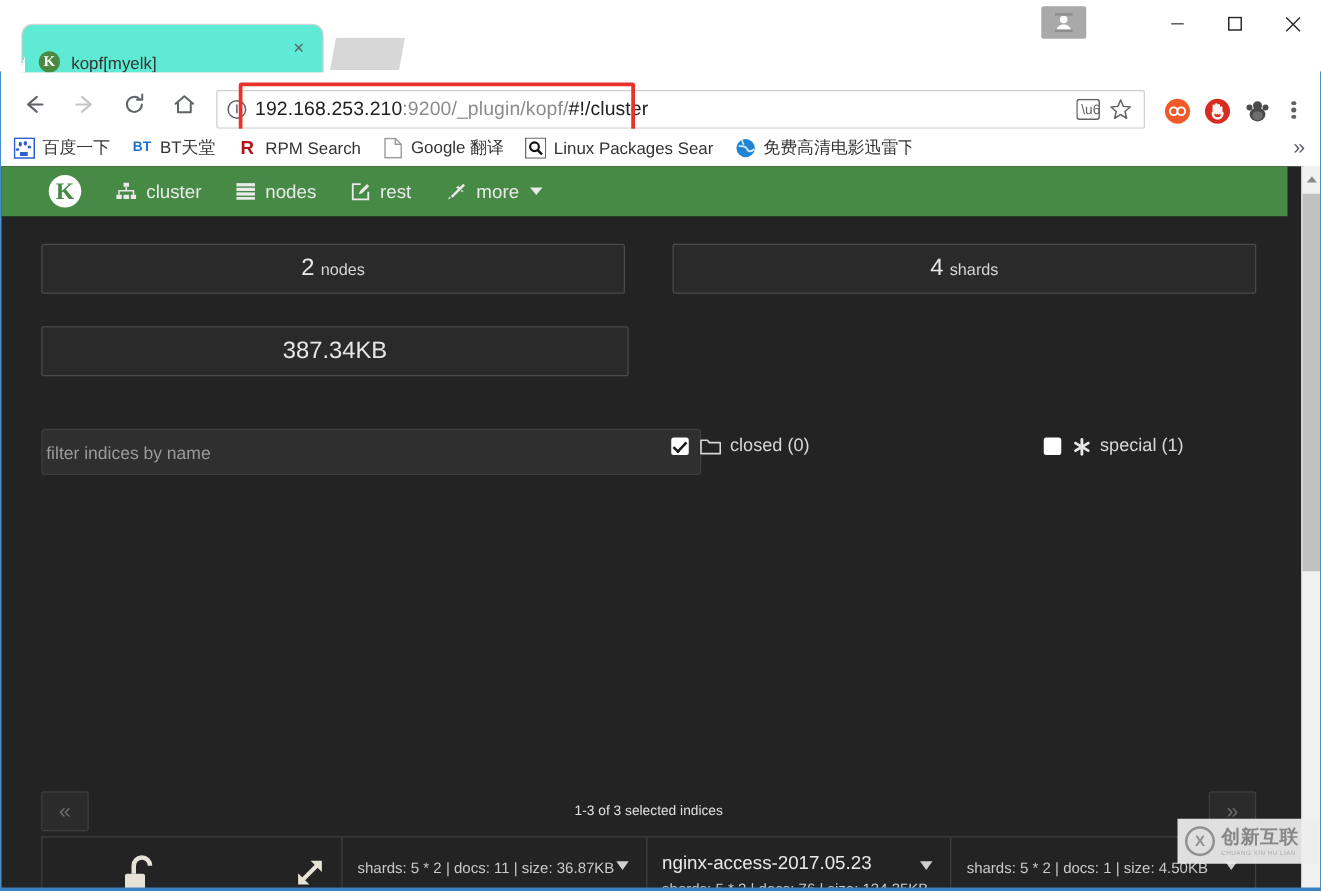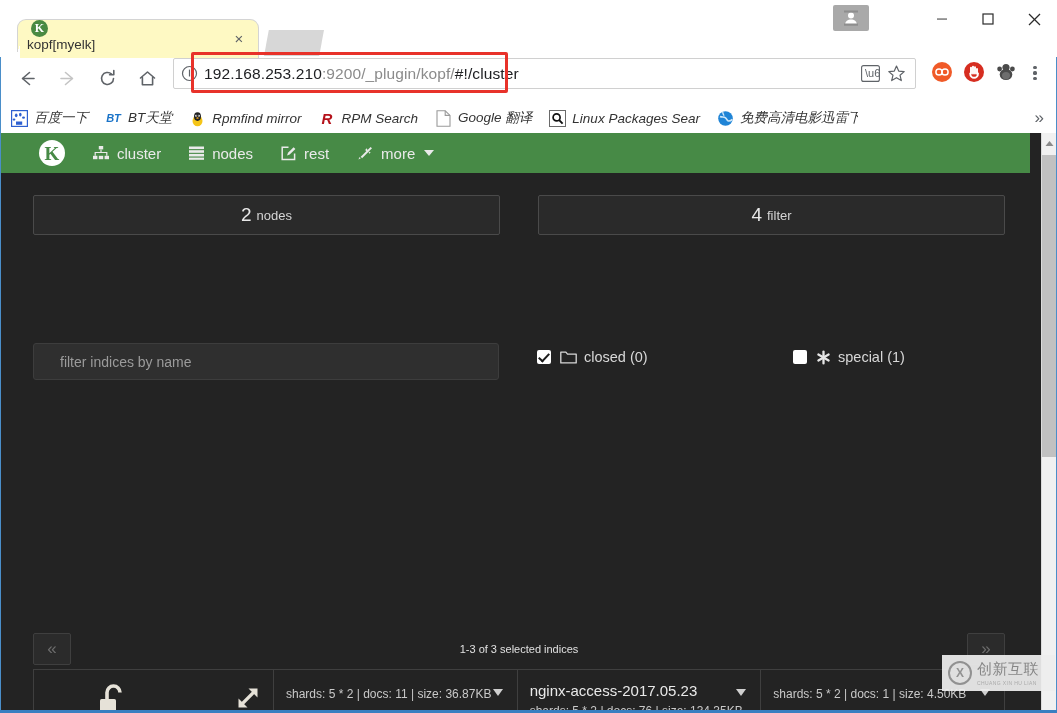--- a/index.html
+++ b/index.html
@@ -16,26 +16,25 @@
     position:absolute;left:0;top:0;width:1057px;height:57px;
     background:#ffffff;border-bottom:0;
   }
   .win-border-top{position:absolute;left:0;top:0;width:1057px;height:1px;background:#3a7fc1;}
   .win-border-left{position:absolute;left:0;top:0;width:1px;height:713px;background:#4a8ec9;}
   .win-border-right{position:absolute;right:0;top:0;width:1px;height:713px;background:#4a8ec9;}
 
   .tabstrip{position:absolute;left:0;top:1px;width:1057px;height:56px;background:#ffffff;}
   .tab{
     position:absolute;left:18px;top:19px;width:240px;height:38px;
-    background:#fef9c3;
+    background:#5eead4;
     border-top-left-radius:8px;border-top-right-radius:8px;
     box-shadow:0 0 0 1px #d4d4d4;
-    display:flex;align-items:flex-start;
+    display:flex;align-items:flex-end;
     transform:none;
-    flex-direction:column;
   }
   .tab:before{
     content:"";position:absolute;left:-10px;bottom:0;width:12px;height:12px;
     background:radial-gradient(circle at 0 0, transparent 11px, #ffffff 11px);
   }
   .tab-fav{
     width:17px;height:17px;margin-left:13px;border-radius:50%;
     background:#4a8a42;position:relative;flex:0 0 auto;
   }
   .tab-fav:after{
@@ -60,21 +59,21 @@
   .winbtn{width:46px;height:34px;display:flex;align-items:center;justify-content:center;cursor:pointer;}
   .winbtn svg{display:block;}
   .profile-chip{
     position:absolute;right:188px;top:4px;width:36px;height:26px;background:#a9a9a9;
     display:flex;align-items:center;justify-content:center;border-radius:2px;
   }
 
   
   .toolbar{
     position:absolute;left:1px;top:58px;width:1055px;height:45px;background:#fff;
-    display:flex;align-items:flex-start;
+    display:flex;align-items:flex-end;
   }
   .navbtn{width:40px;height:40px;display:flex;align-items:center;justify-content:center;cursor:pointer;}
   .navbtn.first{margin-left:6px;}
   .omnibox{
     position:relative;flex:1;height:29px;margin:0 8px 0 6px;
     border:1px solid #d0d0d0;border-radius:2px;background:#fff;
     display:flex;align-items:center;
   }
   .omni-info{width:30px;display:flex;align-items:center;justify-content:center;flex:0 0 auto;}
   .omni-url{font-size:15.5px;color:#202124;white-space:nowrap;letter-spacing:.1px;}
@@ -87,21 +86,21 @@
   }
   .ext{width:28px;height:28px;margin-left:4px;display:flex;align-items:center;justify-content:center;cursor:pointer;}
   .menu-dots{width:30px;height:30px;display:flex;flex-direction:column;align-items:center;justify-content:center;gap:2.5px;cursor:pointer;margin-right:6px;}
   .menu-dots i{width:3.2px;height:3.2px;border-radius:50%;background:#5f6368;display:block;}
 
   
   .bookmarks{
     position:absolute;left:1px;top:103px;width:1055px;height:30px;background:#fff;
     display:flex;align-items:center;border-bottom:1px solid #e3e3e3;
   }
-  .bm{display:flex;align-items:center;height:24px;padding:0 7px;margin-left:3px;cursor:pointer;white-space:nowrap;font-style:italic;}
+  .bm{display:flex;align-items:center;height:24px;padding:0 7px;margin-left:3px;cursor:pointer;white-space:nowrap;}
   .bm .bmico{width:17px;height:17px;margin-right:6px;flex:0 0 auto;display:flex;align-items:center;justify-content:center;font-size:11px;font-weight:bold;text-align:center;}
   .bm .bmtxt{font-size:13.5px;color:#333;}
   .bm-more{margin-left:auto;margin-right:12px;font-size:17px;color:#5f6368;cursor:pointer;}
   .bm-clip{max-width:118px;overflow:hidden;text-overflow:clip;}
 
   
   .page{
     position:absolute;left:1px;top:133px;width:1042px;height:579px;
     background:#232323;overflow:hidden;
   }
@@ -139,22 +138,22 @@
   .statbox{
     flex:1;height:38px;border:1px solid #4a4a4a;background:#2a2a2a;
     display:flex;align-items:center;justify-content:center;border-radius:2px;
   }
   .statbox .num{font-size:19px;color:#e8e8e8;}
   .statbox .lbl{font-size:13px;color:#d5d5d5;margin-left:5px;}
   .statbox.wide{flex:0 0 468px;}
 
   .filters{position:absolute;left:32px;top:170px;width:972px;}
   .fi{
-    width:466px;height:37px;background:#2f2f2f;border:1px solid #3d3d3d;border-radius:3px;
-    color:#cfcfcf;font-size:14px;padding:0 26px;box-sizing:border-box;outline:none;
+    width:528px;height:37px;background:#2f2f2f;border:1px solid #3d3d3d;border-radius:3px;
+    color:#cfcfcf;font-size:14px;padding:0 3px;box-sizing:border-box;outline:none;
     font-family:"Liberation Sans",sans-serif;display:block;margin-bottom:13px;
   }
   .fi::placeholder{color:#9b9b9b;}
 
   .cbrow{position:absolute;left:536px;top:176px;display:flex;align-items:center;}
   .cbgroup{display:flex;align-items:center;margin-right:0;}
   .cbx{
     width:14px;height:14px;border-radius:2px;background:#fff;position:relative;flex:0 0 auto;cursor:pointer;
     box-sizing:border-box;
   }
@@ -200,21 +199,21 @@
   
   .watermark{
     position:absolute;right:2px;bottom:22px;width:113px;height:36px;background:#eeeeee;
     display:flex;align-items:center;opacity:.93;
   }
   .wm-logo{
     width:20px;height:20px;border-radius:50%;border:2px solid #9a9a9a;margin-left:6px;
     display:flex;align-items:center;justify-content:center;color:#9a9a9a;font-size:12px;font-weight:bold;flex:0 0 auto;
   }
   .wm-txt{margin-left:5px;}
-  .wm-cn{font-size:15px;color:#8e8e8e;font-weight:normal;letter-spacing:.5px;}
+  .wm-cn{font-size:15px;color:#8e8e8e;font-weight:bold;letter-spacing:.5px;}
   .wm-en{font-size:5px;color:#b4b4b4;letter-spacing:.4px;margin-top:1px;}
 
   .bottombar{position:absolute;left:0;bottom:0;width:1057px;height:3px;background:#3a7fc1;}
 </style>
 </head>
 <body>
 
 <div class="app">
 
   <div class="win-border-top"></div>
@@ -353,34 +352,20 @@
           <path d="M5 11.5h6.2v3.3H5z" fill="#2d5fd0"></path>
         </svg>
       </span>
       <span class="bmtxt">百度一下</span>
     </div>
     <div class="bm">
       <span class="bmico" style="color:#1a73c8;">BT</span>
       <span class="bmtxt">BT天堂</span>
     </div>
     <div class="bm">
-      <span class="bmico">
-        <svg width="17" height="17" viewBox="0 0 17 17">
-          <ellipse cx="8.5" cy="11" rx="5" ry="5.3" fill="#f5c518"></ellipse>
-          <ellipse cx="8.5" cy="6.6" rx="3.5" ry="4.3" fill="#222"></ellipse>
-          <circle cx="7.1" cy="5.8" r="1.1" fill="#fff"></circle>
-            <circle cx="9.9" cy="5.8" r="1.1" fill="#fff"></circle>
-          <circle cx="7.2" cy="5.9" r="0.55" fill="#000"></circle>
-            <circle cx="9.8" cy="5.9" r="0.55" fill="#000"></circle>
-          <ellipse cx="8.5" cy="8" rx="1.2" ry="0.85" fill="#f5a518"></ellipse>
-        </svg>
-      </span>
-      <span class="bmtxt">Rpmfind mirror</span>
-    </div>
-    <div class="bm">
       <span class="bmico" style="color:#b5121b;font-size:15px;">R</span>
       <span class="bmtxt">RPM Search</span>
     </div>
     <div class="bm">
       <span class="bmico">
         <svg width="15" height="17" viewBox="0 0 15 17">
           <path d="M1 0.8h8.2L14 5.4V16.2H1z" fill="#fff" stroke="#9a9a9a" stroke-width="1.1"></path>
           <path d="M9.2 0.8v4.6H14" fill="none" stroke="#9a9a9a" stroke-width="1.1"></path>
         </svg>
       </span>
@@ -468,36 +453,39 @@
     <div class="content">
 
       <div class="stats">
         <div class="statrow">
           <div class="statbox">
             <span class="num">2</span>
             <span class="lbl">nodes</span>
           </div>
           <div class="statbox">
             <span class="num">4</span>
-            <span class="lbl">filter</span>
+            <span class="lbl">shards</span>
           </div>
         </div>
         <div class="statrow">
         </div>
         <div class="statrow">
+          <div class="statbox wide">
+            <span class="num">387.34KB</span>
+          </div>
           <div style="flex:1;"></div>
         </div>
       </div>
 
       <div class="filters">
         <input class="fi" type="text" placeholder="filter indices by name" style="">
       </div>
 
       <div class="cbrow">
-        <div class="cbgroup" style="width:256px;">
+        <div class="cbgroup" style="width:298px;">
           <span class="cbx checked"></span>
           <span class="cblabel">
             <span class="gi">
               <svg width="17" height="14" viewBox="0 0 17 14">
                 <path d="M0.8 12.9V2.2h5.1l1.6 1.9h8.7v8.8z" fill="none" stroke="#d8d8d8" stroke-width="1.3" stroke-linejoin="round"></path>
               </svg>
             </span>
             <span>closed (0)</span>
           </span>
         </div>

